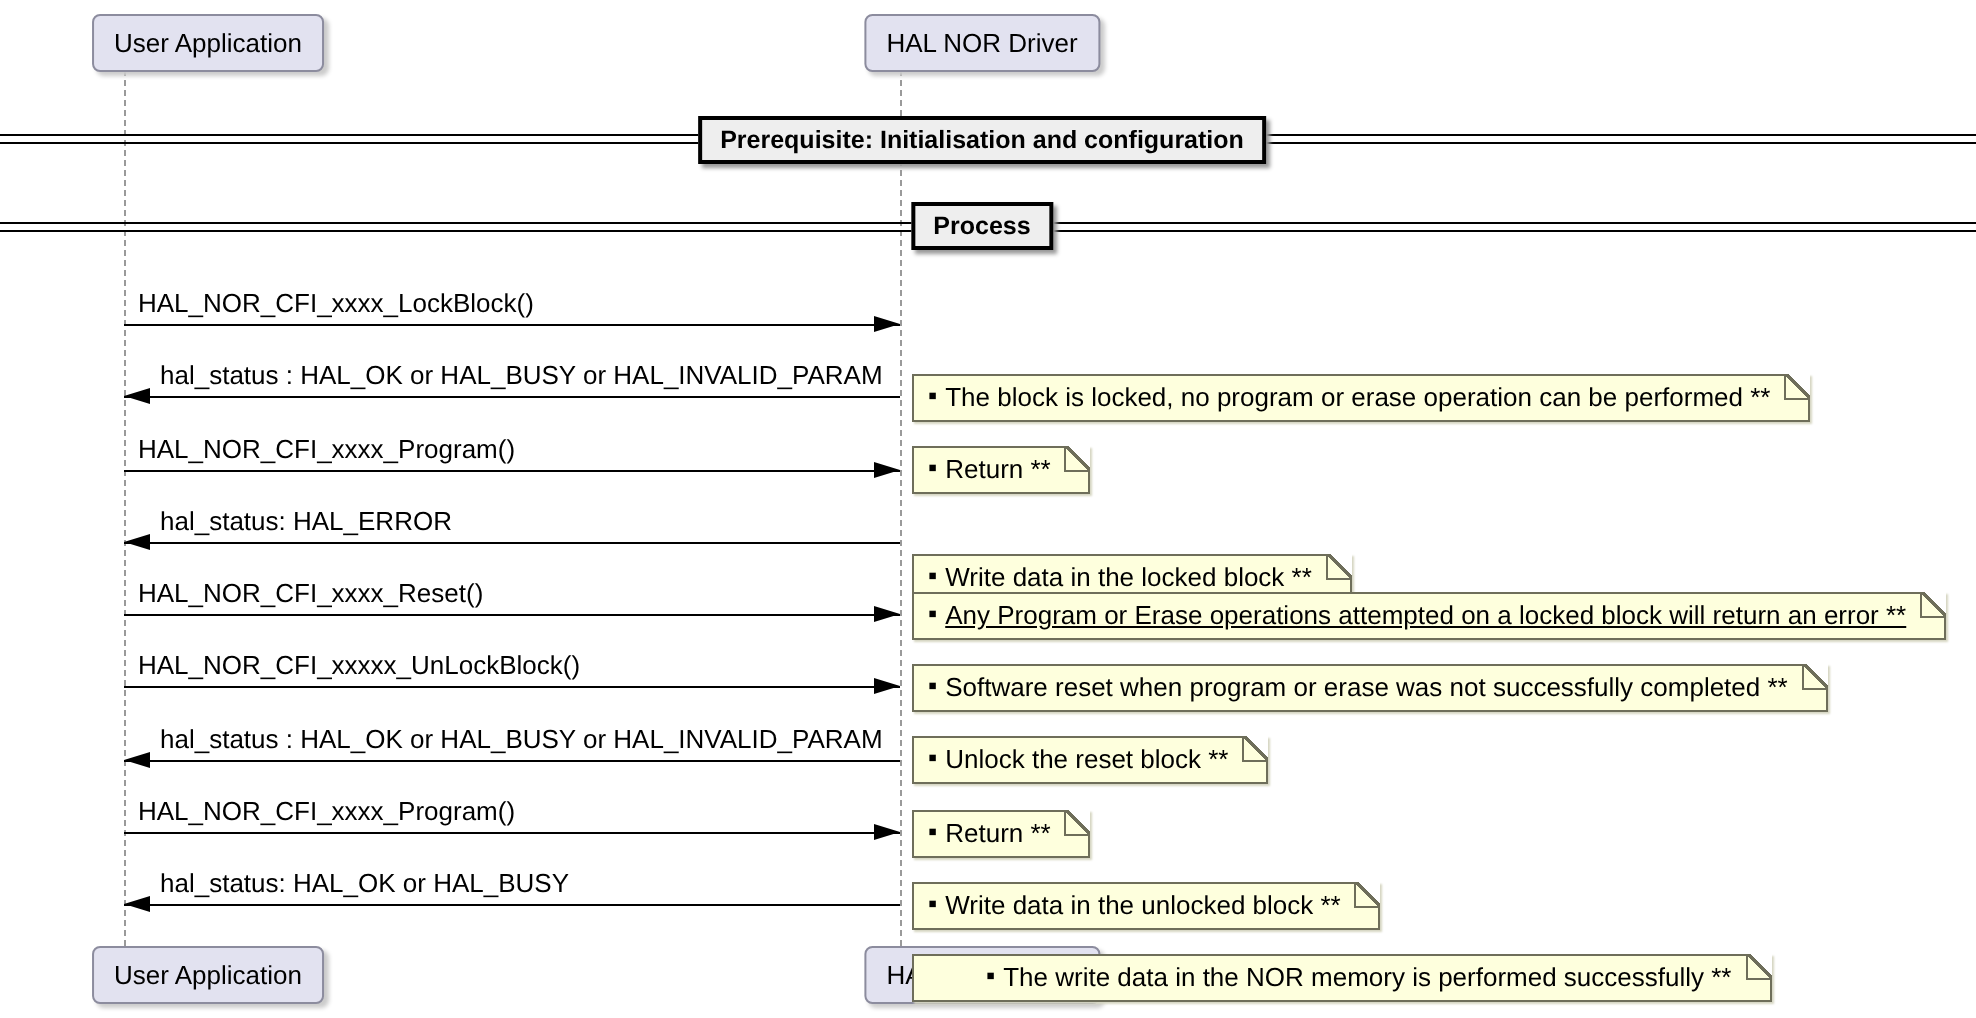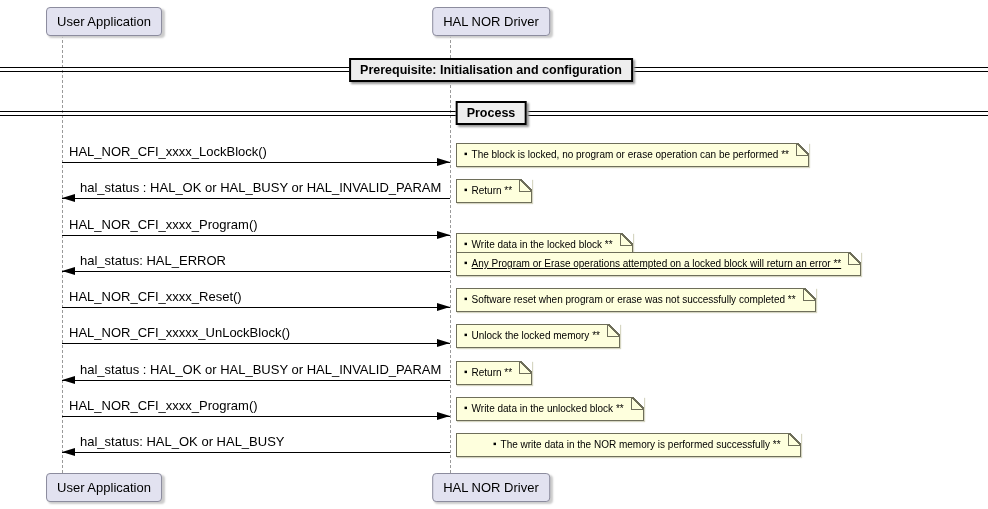--- a/index.html
+++ b/index.html
@@ -69,23 +69,24 @@
   .arrow-head.left{
     border-right:13px solid var(--arrow);
     border-top:4.5px solid transparent;
     border-bottom:4.5px solid transparent;
   }
   .note{
     position:absolute;left:456px;
     background:var(--note-fill);
     border:1px solid var(--note-border);
     padding:3px 19px 3px 7px;
-    font-size:10px;line-height:16px;
+    font-size:13px;line-height:16px;
     white-space:nowrap;
     box-shadow:1px 1px 1px #d6d6c2;
+    margin-top:44px;
   }
   .note .bullet{
     display:inline-block;
     margin-right:4px;
     transform:translateY(-1px);
   }
   .note .fold{
     position:absolute;top:-1px;right:-1px;width:13px;height:13px;
   }
   .note .fold::before{
@@ -160,19 +161,19 @@
       <div class="msg-line" style="top: 452px;"></div>
       <div class="arrow-head left" style="top: 448px; left: 62px;"></div>
     </div>
 
   <div id="notes">
       <div class="note" style="top: 143px;"><span class="bullet">▪</span><span>The block is locked, no program or erase operation can be performed **</span><div class="fold"></div></div>
       <div class="note" style="top: 179px;"><span class="bullet">▪</span><span>Return **</span><div class="fold"></div></div>
       <div class="note" style="top: 233px;"><span class="bullet">▪</span><span>Write data in the locked block **</span><div class="fold"></div></div>
       <div class="note" style="top: 252px; text-decoration: underline;"><span class="bullet">▪</span><span>Any Program or Erase operations attempted on a locked block will return an error **</span><div class="fold"></div></div>
       <div class="note" style="top: 288px;"><span class="bullet">▪</span><span>Software reset when program or erase was not successfully completed **</span><div class="fold"></div></div>
-      <div class="note" style="top: 324px;"><span class="bullet">▪</span><span>Unlock the locked memory **</span><div class="fold"></div></div>
+      <div class="note" style="top: 324px;"><span class="bullet">▪</span><span>Unlock the reset block **</span><div class="fold"></div></div>
       <div class="note" style="top: 361px;"><span class="bullet">▪</span><span>Return **</span><div class="fold"></div></div>
       <div class="note" style="top: 397px;"><span class="bullet">▪</span><span>Write data in the unlocked block **</span><div class="fold"></div></div>
       <div class="note" style="top: 433px; padding-left: 36px;"><span class="bullet">▪</span><span>The write data in the NOR memory is performed successfully **</span><div class="fold"></div></div>
     </div>
 
 </div>
 
 </body></html>

